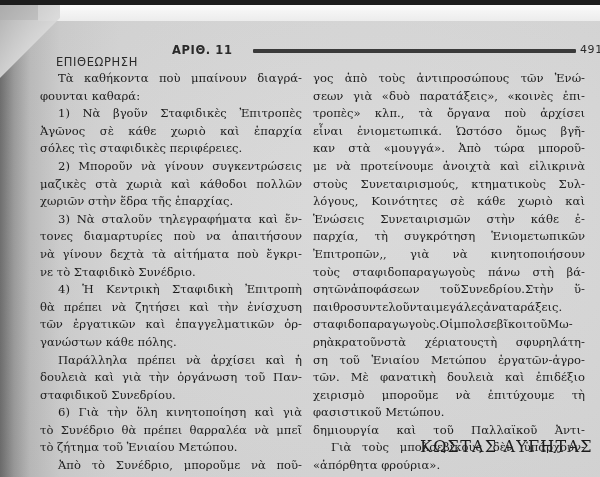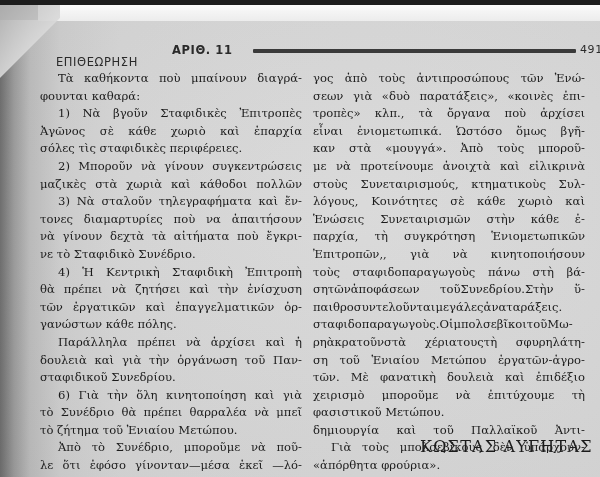--- a/index.html
+++ b/index.html
@@ -117,20 +117,21 @@
   </div>
 
   <div class="col col-left">
     <span class="line indent">Τὰ καθήκοντα πoὺ μπαίνουν διαγρά-</span>
     <span class="line last">φουνται καθαρά:</span>
     <span class="line indent">1) Νὰ βγοῦν Σταφιδικὲς Ἐπιτροπὲς</span>
     <span class="line">Ἀγῶνος σὲ κάθε χωριὸ καὶ ἐπαρχία</span>
     <span class="line last">σόλες τὶς σταφιδικὲς περιφέρειες.</span>
     <span class="line indent">2) Μποροῦν νὰ γίνουν συγκεντρώσεις</span>
     <span class="line">μαζικὲς στὰ χωριὰ καὶ κάθοδοι πολλῶν</span>
+    <span class="line last">χωριῶν στὴν ἕδρα τῆς ἐπαρχίας.</span>
     <span class="line indent">3) Νὰ σταλοῦν τηλεγραφήματα καὶ ἔν-</span>
     <span class="line">τονες διαμαρτυρίες πoὺ να ἀπαιτήσουν</span>
     <span class="line">νὰ γίνουν δεχτὰ τὰ αἰτήματα πoὺ ἔγκρι-</span>
     <span class="line last">νε τὸ Σταφιδικὸ Συνέδριο.</span>
     <span class="line indent">4) Ἡ Κεντρικὴ Σταφιδικὴ Ἐπιτροπὴ</span>
     <span class="line">θὰ πρέπει νὰ ζητήσει καὶ τὴν ἐνίσχυση</span>
     <span class="line">τῶν ἐργατικῶν καὶ ἐπαγγελματικῶν ὀρ-</span>
     <span class="line last">γανώστων κάθε πόλης.</span>
     <span class="line indent">Παράλληλα πρέπει νὰ ἀρχίσει καὶ ἡ</span>
     <span class="line">δουλειὰ καὶ γιὰ τὴν ὀργάνωση τοῦ Παν-</span>
@@ -140,21 +141,21 @@
     <span class="line last">τὸ ζήτημα τοῦ Ἑνιαίου Μετώπου.</span>
     <span class="line indent">Ἀπὸ τὸ Συνέδριο, μποροῦμε νὰ ποῦ-</span>
     <span class="line">λε ὅτι ἐφόσο γίνονταν—μέσα ἐκεῖ —λό-</span>
   </div>
 
   <div class="col col-right">
     <span class="line">γος ἀπὸ τοὺς ἀντιπροσώπους τῶν Ἑνώ-</span>
     <span class="line">σεων γιὰ «δυὸ παρατάξεις», «κοινὲς ἐπι-</span>
     <span class="line">τροπὲς» κλπ., τὰ ὄργανα πoὺ ἀρχίσει</span>
     <span class="line">εἶναι ἑνιομετωπικά. Ὡστόσο ὅμως βγῆ-</span>
-    <span class="line">καν στὰ «μουγγά». Ἀπὸ τοὺς μποροῦ-</span>
+    <span class="line">καν στὰ «μουγγά». Ἀπὸ τώρα μποροῦ-</span>
     <span class="line">με νὰ προτείνουμε ἀνοιχτὰ καὶ εἰλικρινὰ</span>
     <span class="line">στοὺς Συνεταιρισμούς, κτηματικοὺς Συλ-</span>
     <span class="line">λόγους, Κοινότητες σὲ κάθε χωριὸ καὶ</span>
     <span class="line">Ἑνώσεις Συνεταιρισμῶν στὴν κάθε ἐ-</span>
     <span class="line">παρχία, τὴ συγκρότηση Ἑνιομετωπικῶν</span>
     <span class="line">Ἐπιτροπῶν,, γιὰ νὰ κινητοποιήσουν</span>
     <span class="line">τοὺς σταφιδοπαραγωγοὺς πάνω στὴ βά-</span>
     <span class="line">σητῶνἀποφάσεων τοῦΣυνεδρίου.Στὴν ὕ-</span>
     <span class="line">παιθροσυντελοῦνταιμεγάλεςἀναταράξεις.</span>
     <span class="line">σταφιδοπαραγωγοὺς.ΟἱμπολσεβῖκοιτοῦΜω-</span>

